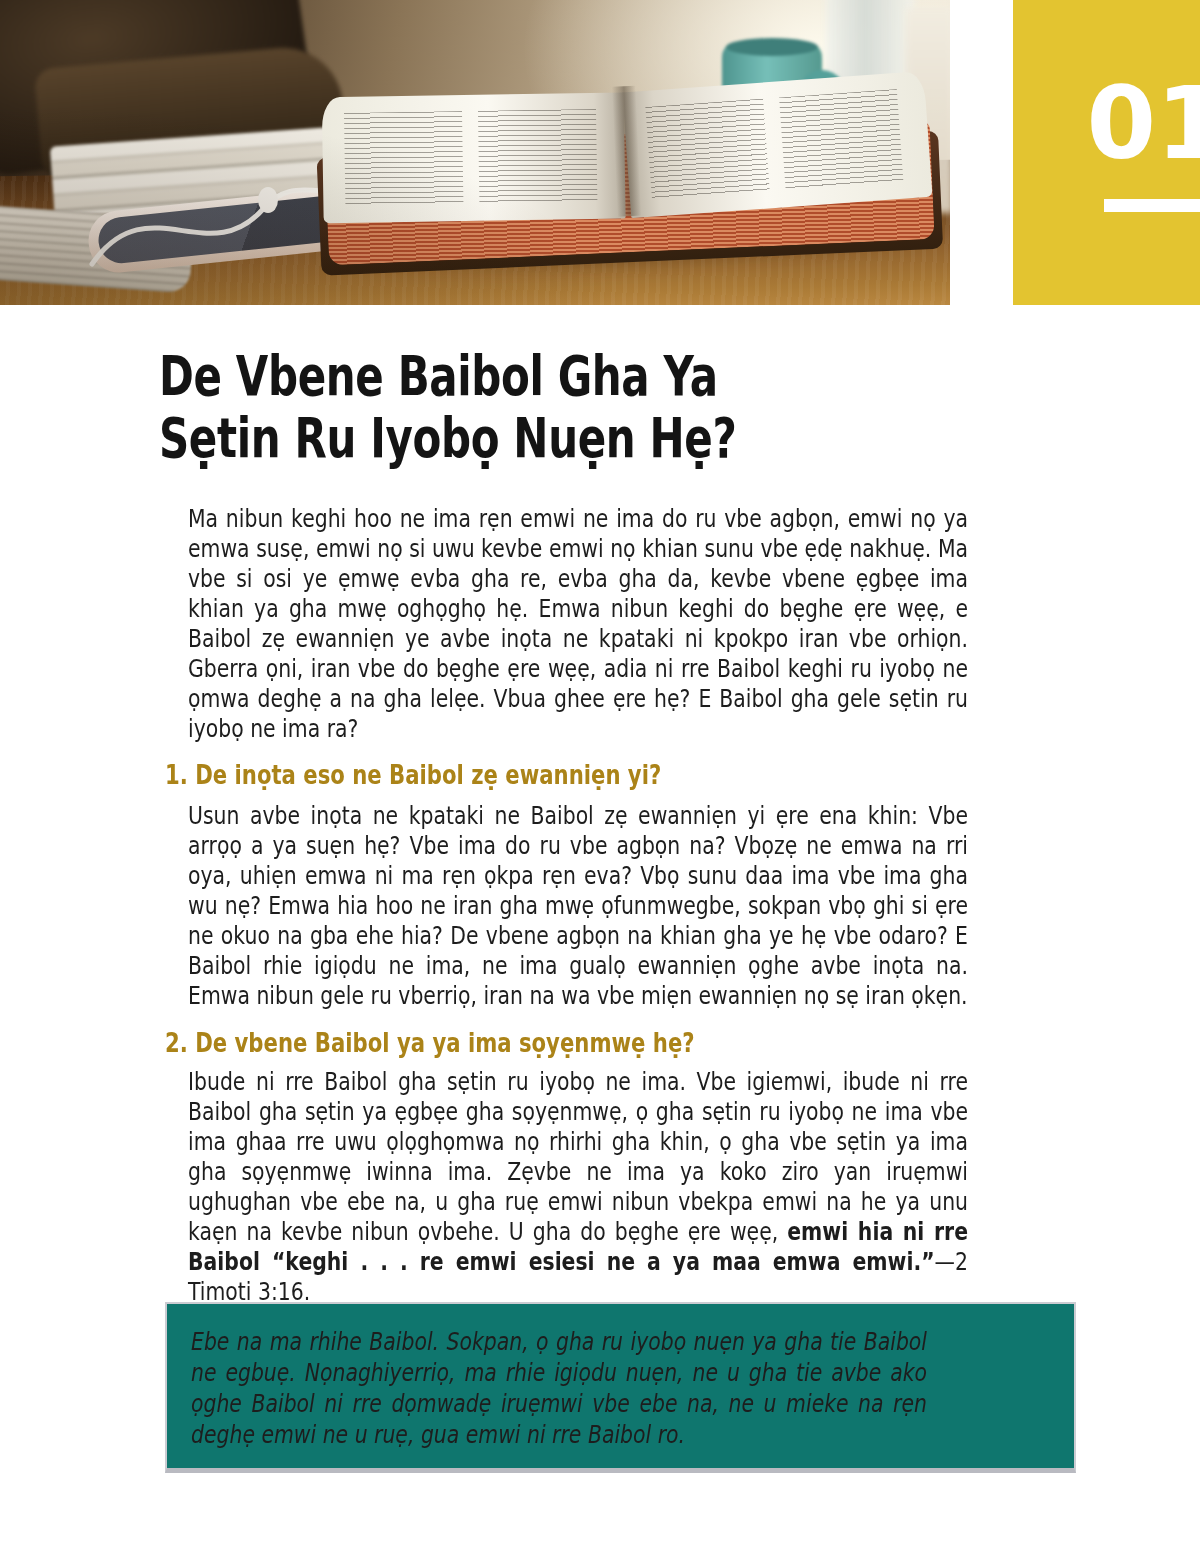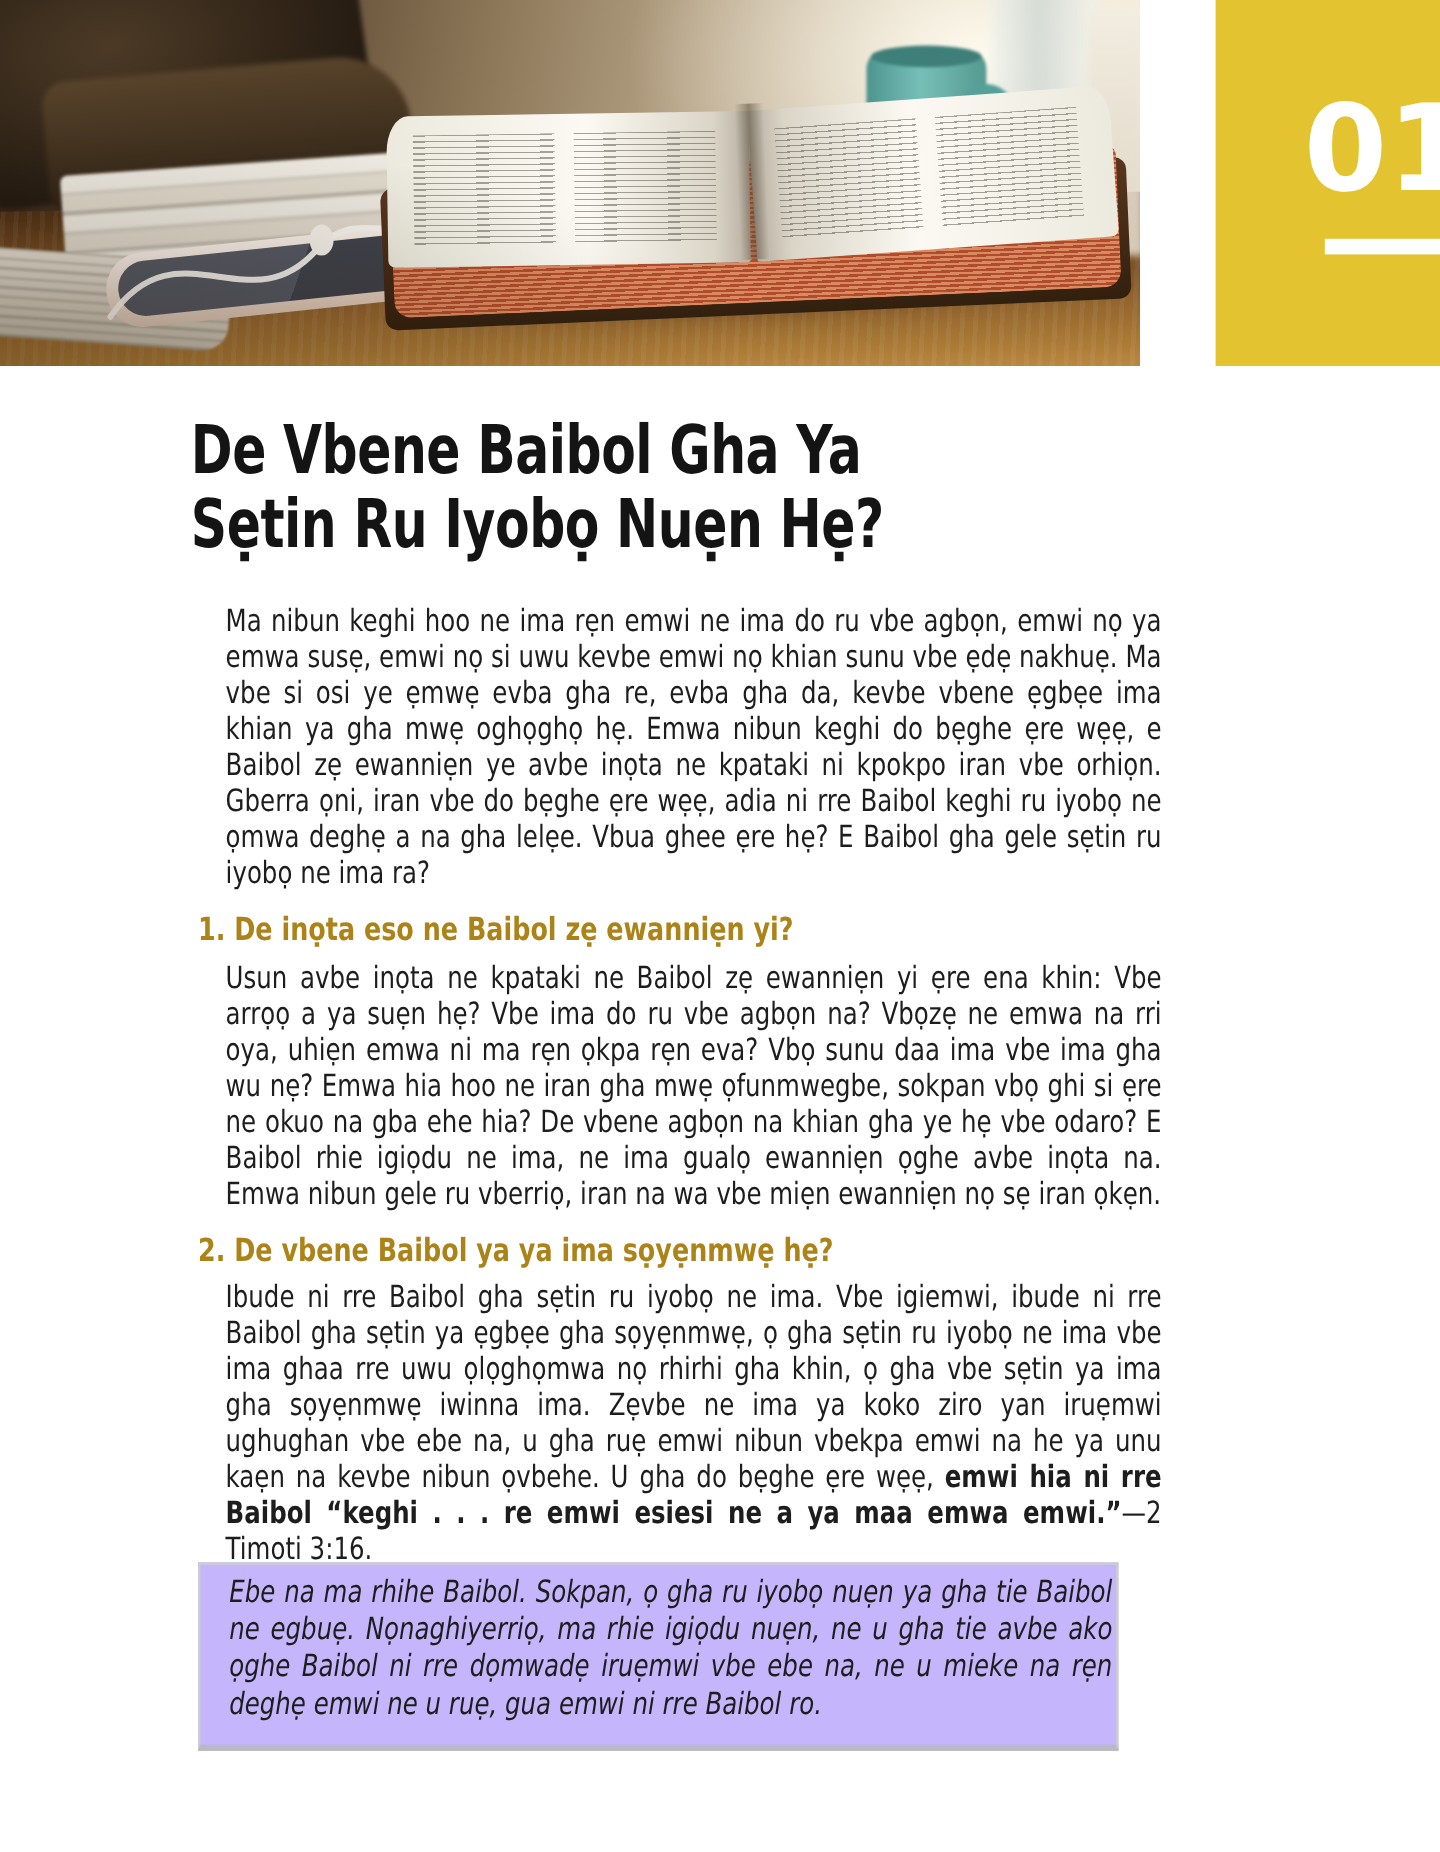--- a/index.html
+++ b/index.html
@@ -88,23 +88,23 @@
        transform:scaleX(.8);transform-origin:0 0;
        font-size:25.5px;line-height:30px;text-align:justify;color:#1d1d1d;letter-spacing:0;}
   .intro{top:503px;}
   .section-heading{position:absolute;left:165px;width:1000px;margin:0;
        transform:scaleX(.8);transform-origin:0 0;
        font-size:26.5px;line-height:30px;font-weight:bold;}
   .sh1{top:760px;}
   .p2{top:800px;}
   .sh2{top:1028px;}
   .p3{top:1066px;}
-  .note-box{position:absolute;left:165px;top:1302px;width:767px;box-sizing:border-box;
-       background:#c4b5fd;border:2px solid #cbccd2;border-bottom:5px solid #b9bac1;
-       padding:8px 24px 18px 24px;}
+  .note-box{position:absolute;left:165px;top:1302px;width:911px;box-sizing:border-box;
+       background:#0f766e;border:2px solid #cbccd2;border-bottom:5px solid #b9bac1;
+       padding:22px 24px 18px 24px;}
   .note-text{margin:0;width:920px;transform:scaleX(.8);transform-origin:0 0;
        font-style:italic;font-size:25.5px;line-height:31px;text-align:justify;color:#1d1d1d;}
 </style>
 </head>
 <body>
 
 <div class="page">
 
   <div class="header">
     <div class="photo">

